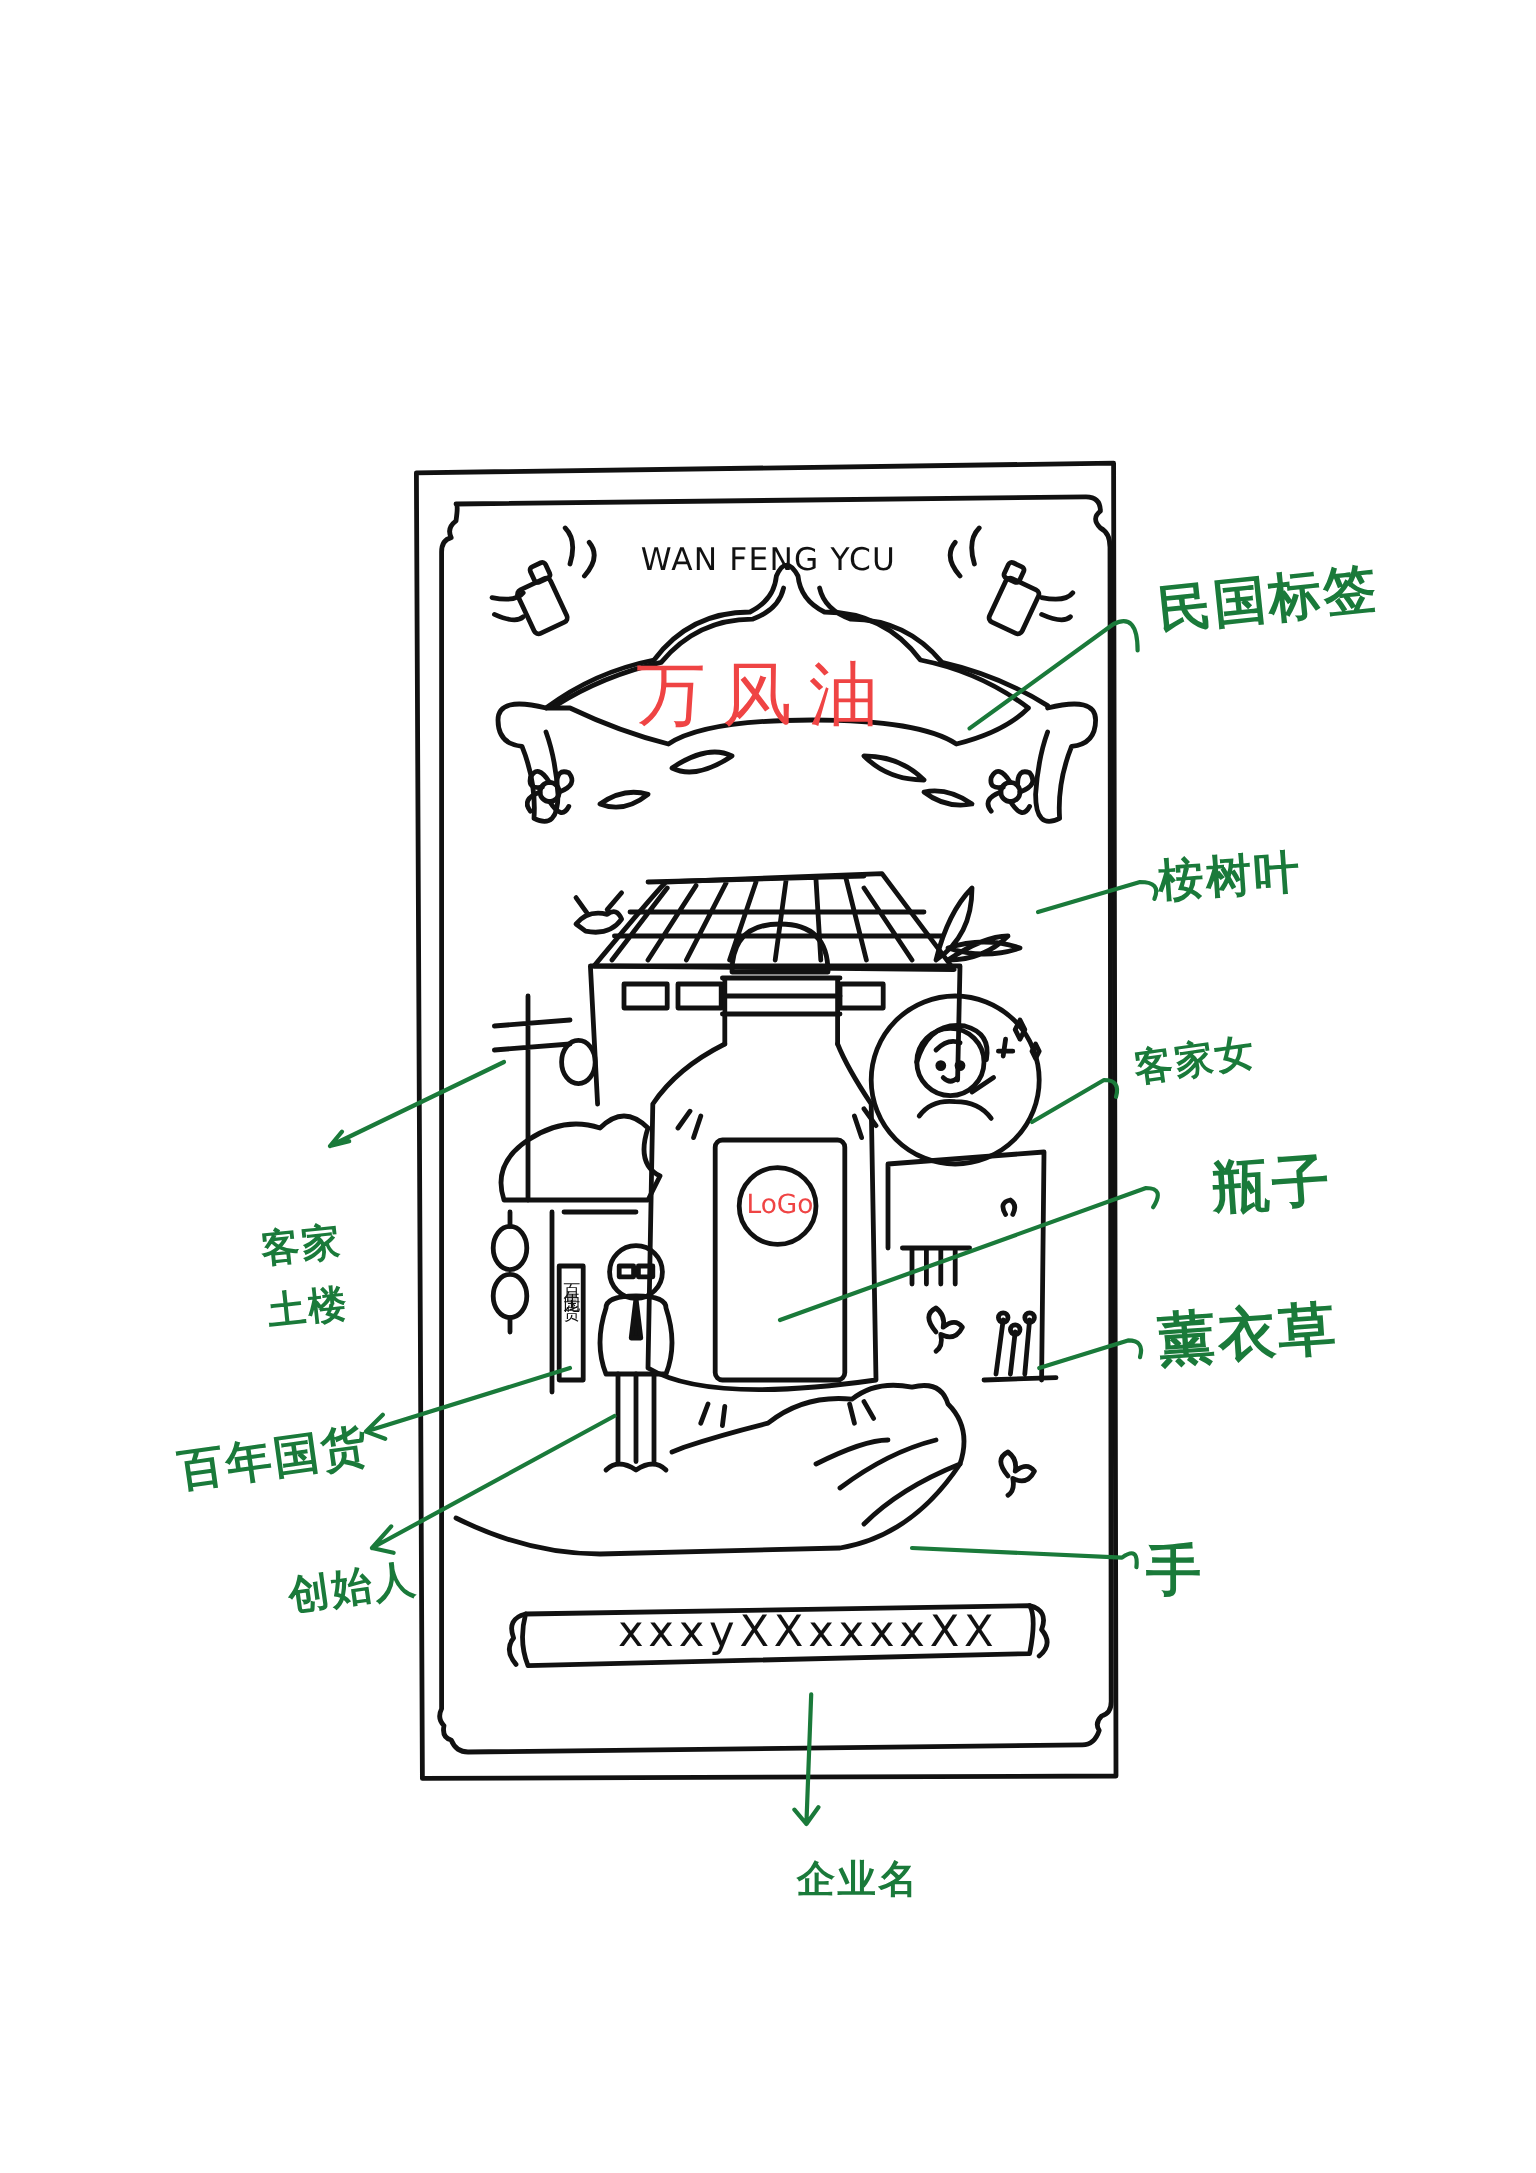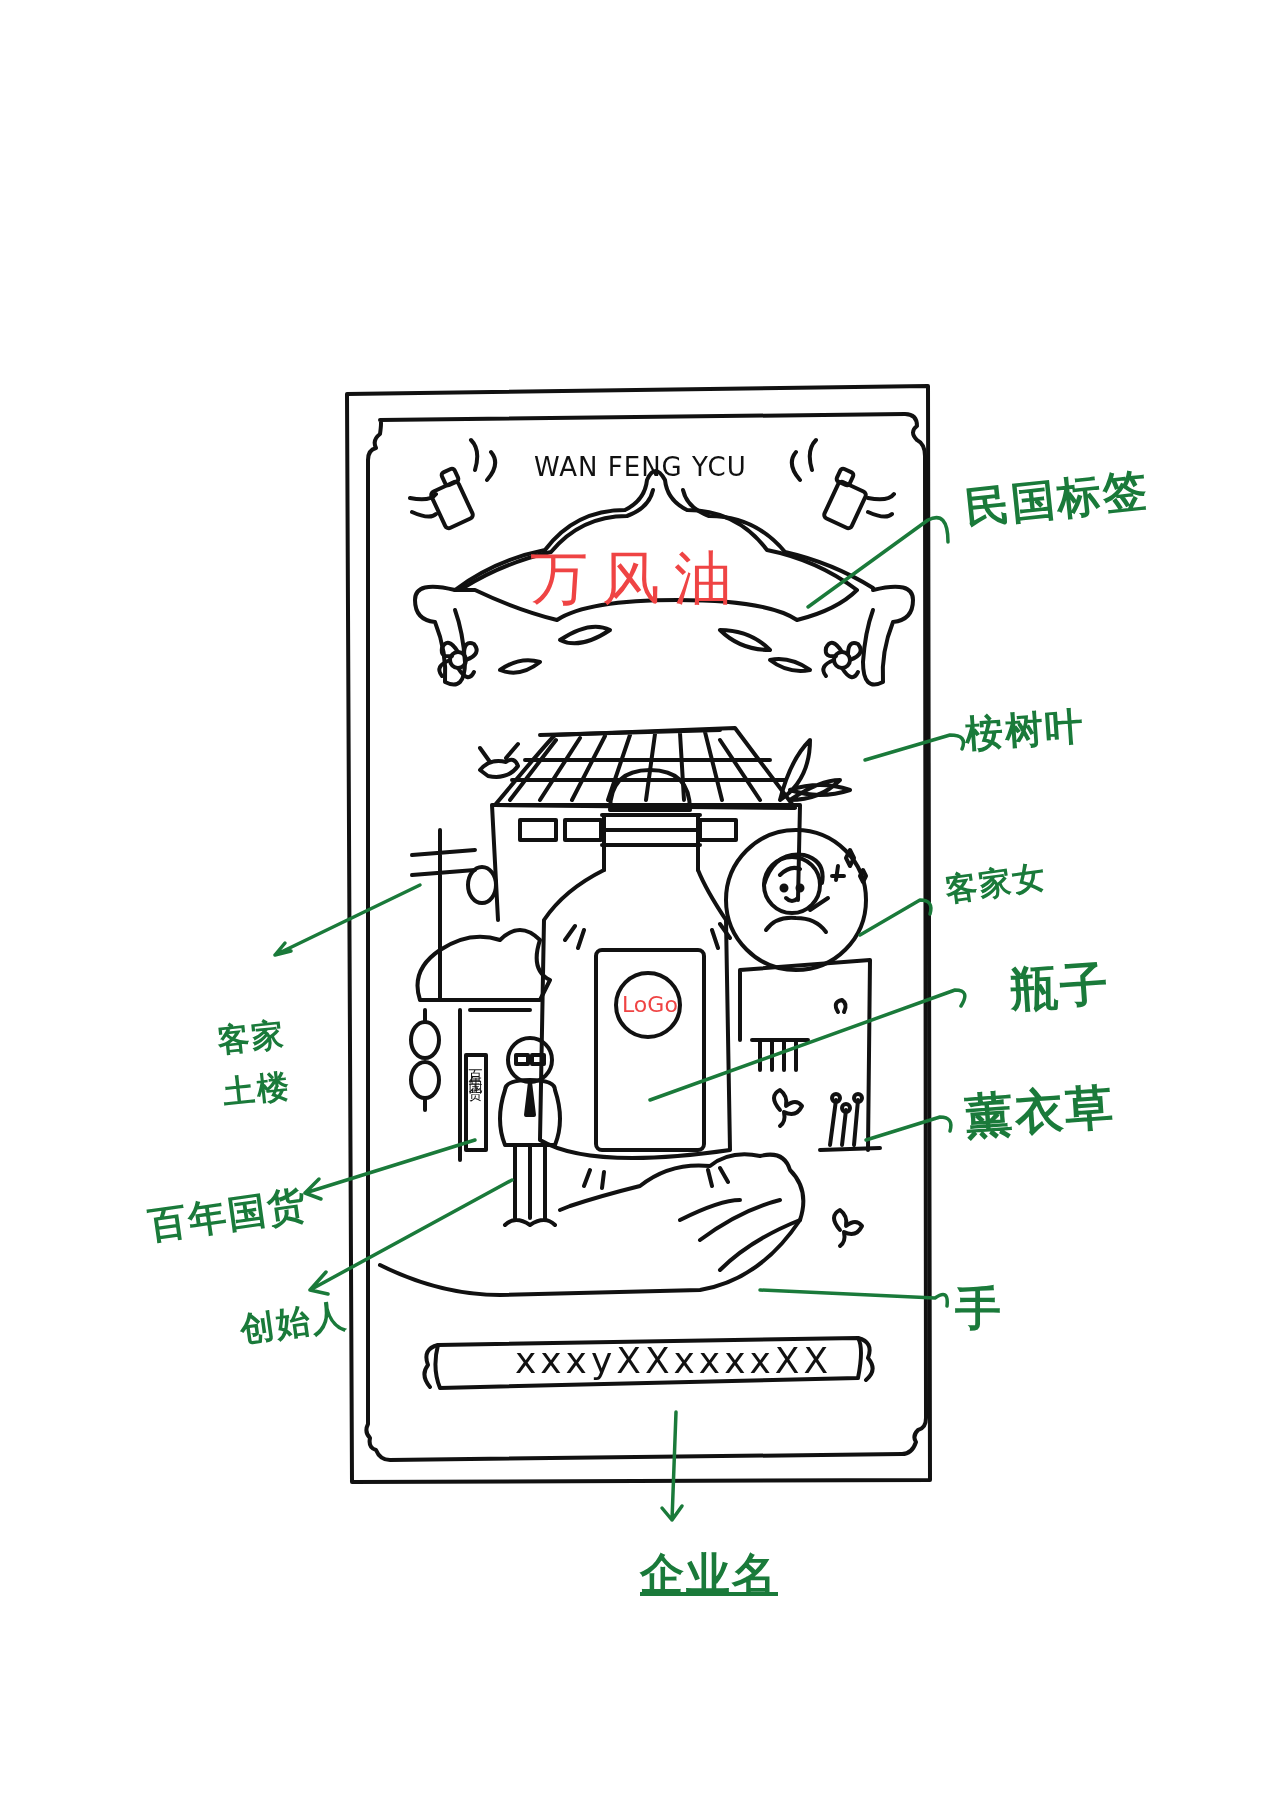--- a/index.html
+++ b/index.html
@@ -140,13 +140,13 @@
 
 <div class="note" style="left:965px;top:470px;font-size:44px;transform:rotate(-6deg);">民国标签</div>
 <div class="note" style="left:965px;top:705px;font-size:38px;transform:rotate(-4deg);">桉树叶</div>
 <div class="note" style="left:945px;top:862px;font-size:32px;transform:rotate(-8deg);">客家女</div>
 <div class="note" style="left:1010px;top:955px;font-size:48px;transform:rotate(-4deg);">瓶子</div>
 <div class="note" style="left:965px;top:1080px;font-size:48px;transform:rotate(-4deg);">薰衣草</div>
 <div class="note" style="left:955px;top:1278px;font-size:46px;">手</div>
 <div class="note" style="left:220px;top:1010px;font-size:32px;writing-mode:horizontal-tb;width:90px;white-space:normal;line-height:52px;transform:rotate(-6deg);">客家土楼</div>
 <div class="note" style="left:148px;top:1190px;font-size:38px;transform:rotate(-8deg);">百年国货</div>
 <div class="note" style="left:240px;top:1300px;font-size:34px;transform:rotate(-8deg);">创始人</div>
-<div class="note" style="left:640px;top:1545px;font-size:44px;text-decoration:underline;">企业名</div>
+<div class="note" style="left:664px;top:1545px;font-size:32px;">企业名</div>
 
 </body></html>

